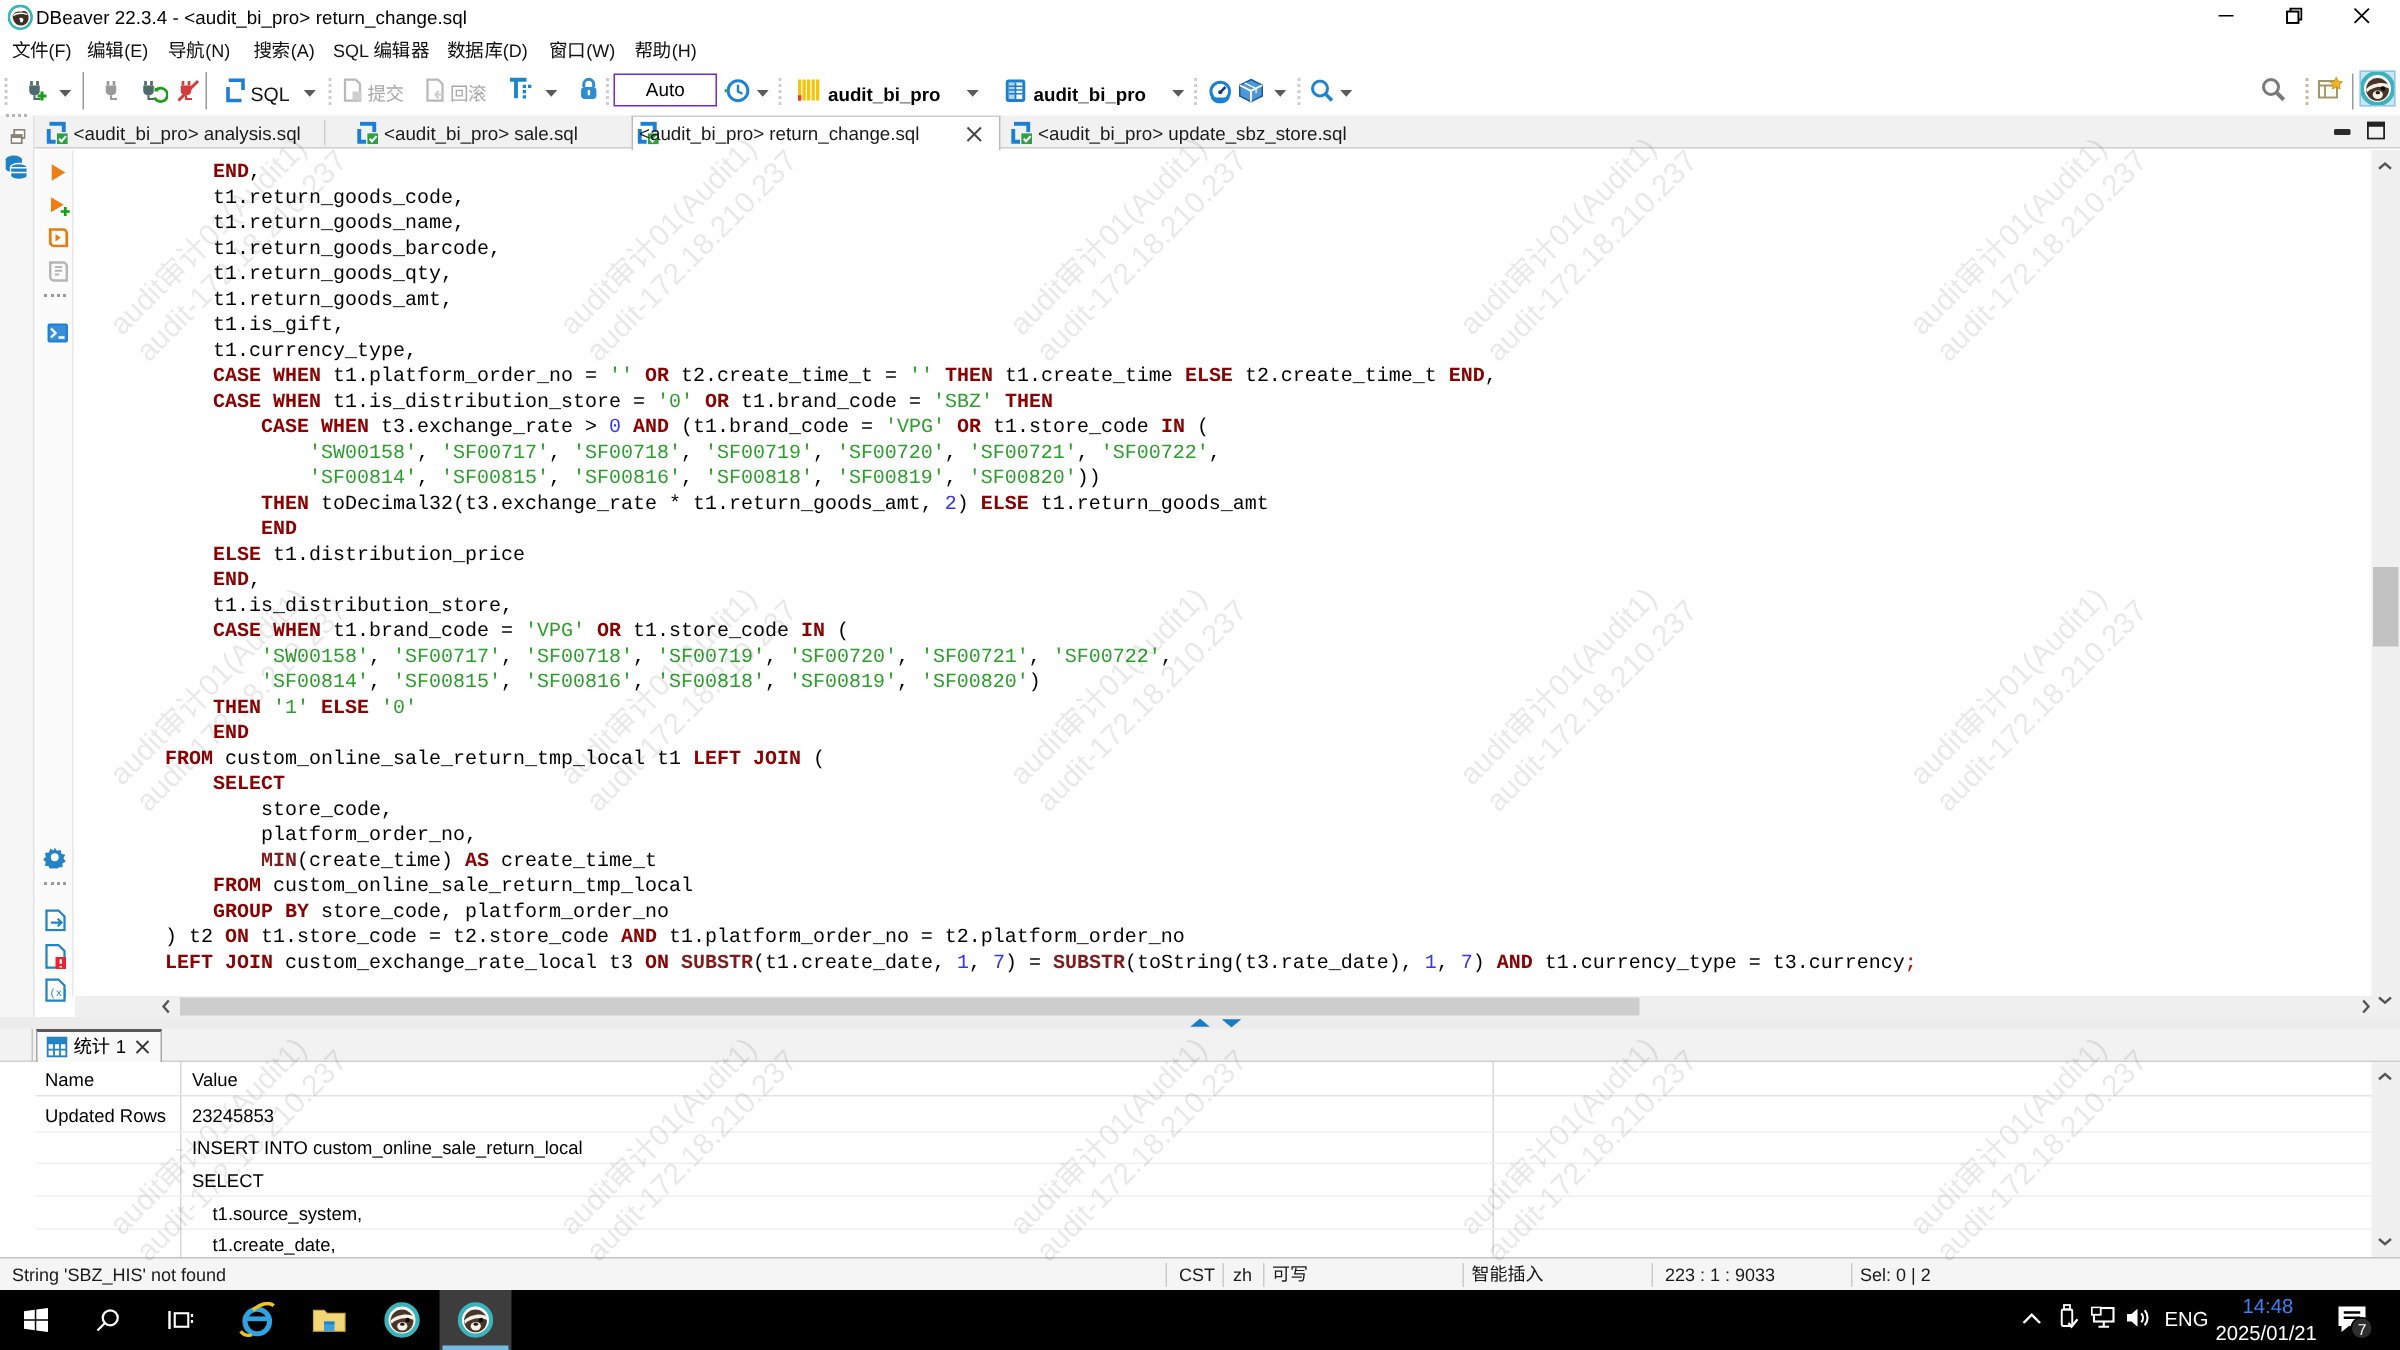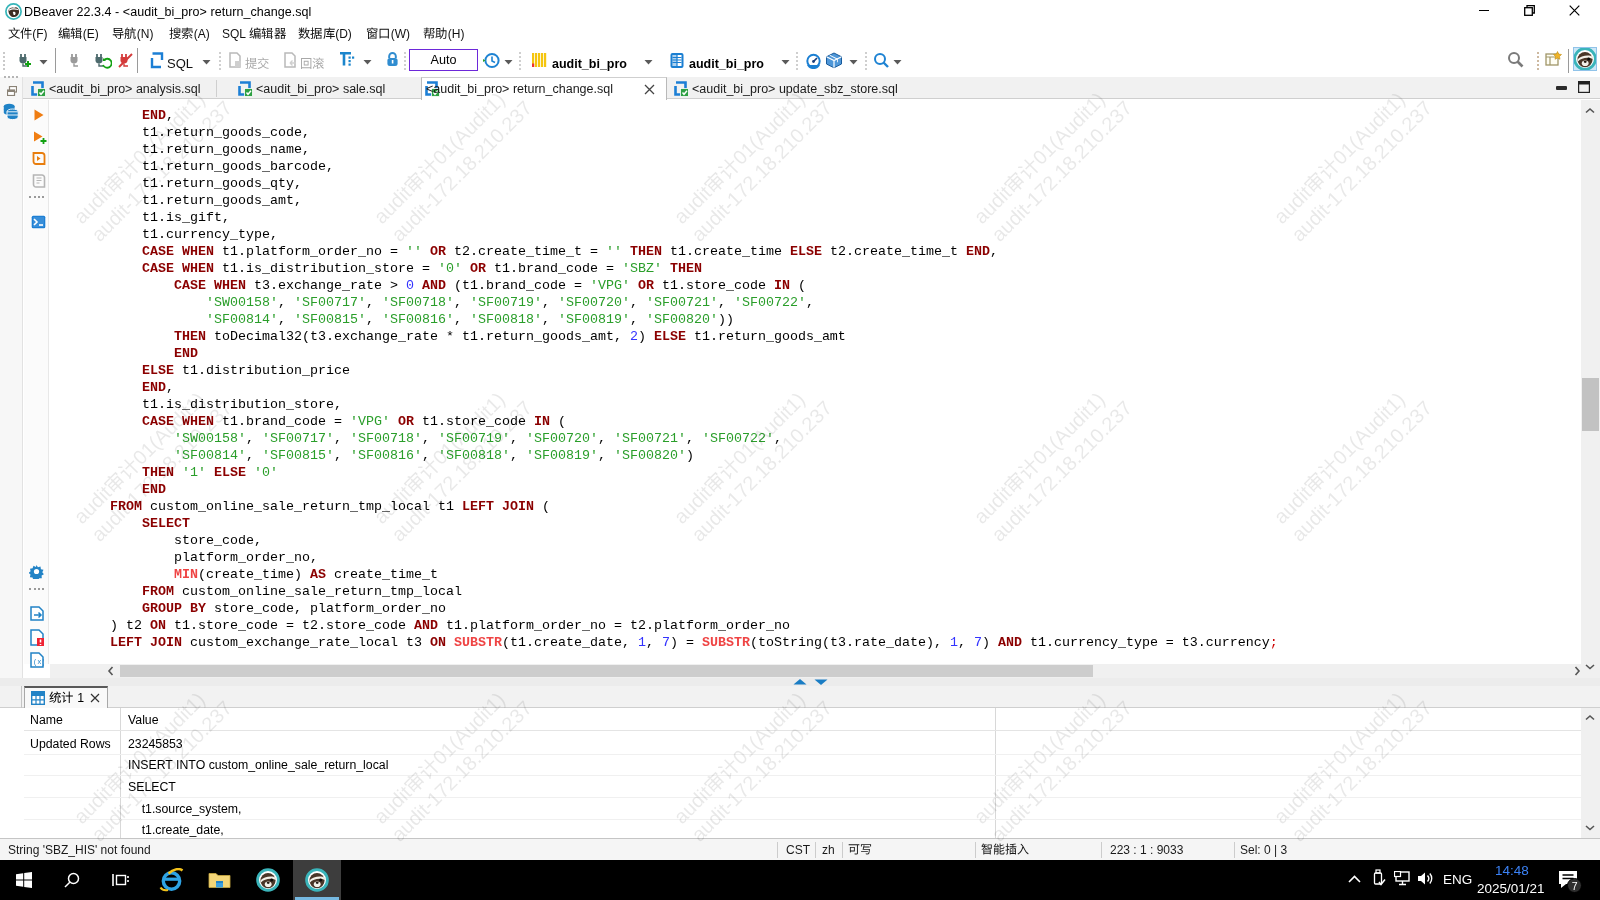--- a/index.html
+++ b/index.html
@@ -12,21 +12,21 @@
 #menubar { position:absolute; left:0; top:24px; width:1600px; height:22px; background:#fff; font-size:12px; color:#111; }
 .mi { position:absolute; top:3px; }
 #toolbar { position:absolute; left:0; top:46px; width:1600px; height:31px; background:#fff; }
 #tabrow { position:absolute; left:0; top:77px; width:1600px; height:22px; background:#f1f1f1; border-bottom:1px solid #cfcfcf; }
 #activetab { position:absolute; left:421px; top:0; width:246px; height:23px; background:#fff; border-left:1px solid #b9b9b9; border-right:1px solid #b9b9b9; border-top:1px solid #cfcfcf; }
 #lstrip { position:absolute; left:0; top:77px; width:23px; height:601px; background:#f7f7f7; border-right:1px solid #e2e2e2; }
 #vtool { position:absolute; left:24px; top:100px; width:25px; height:564px; background:#fbfbfb; border-right:1px solid #e8e8e8; }
 #gutter { position:absolute; left:72px; top:106px; font:13.33px "Liberation Mono",monospace; line-height:17px; color:#8a8a8a; text-align:right; width:24px; white-space:pre; }
 #code { position:absolute; left:110px; top:106px; font:13.33px "Liberation Mono",monospace; line-height:17px; color:#000; white-space:pre; }
 #code .w { color:#8b0000; }
-#code .f { color:#ef4444; }
+#code .f { color:#7f1d1d; }
 #code .s { color:#2a9e2a; font-style:normal; }
 #code .n { color:#3333ff; font-style:normal; }
 #code .d { color:#cc0000; font-style:normal; }
 .wm { position:absolute; width:0; height:0; z-index:50; pointer-events:none; }
 .wm > div { position:absolute; left:0; bottom:-4px; transform-origin:0 100%; transform:rotate(-45deg);
   font-size:20px; line-height:25px; color:rgba(0,0,0,0.092); white-space:nowrap; }
 #hscroll { position:absolute; left:50px; top:664px; width:1534px; height:14px; background:#f0f0f0; }
 #vscroll { position:absolute; left:1581px; top:100px; width:19px; height:578px; background:#f0f0f0; }
 #sash { position:absolute; left:0; top:678px; width:1600px; height:8px; background:#ececec; }
 #paneltabs { position:absolute; left:0; top:686px; width:1600px; height:22px; background:#f2f2f2; border-bottom:1px solid #cfcfcf; }
@@ -632,21 +632,21 @@
 <div class="stxt" style="left:981px"><svg class="k" style="width:12.00px;height:12.00px;vertical-align:-1.56px" viewBox="0 -880 1000 1000">
         <use href="#u667a"></use>
       </svg><svg class="k" style="width:12.00px;height:12.00px;vertical-align:-1.56px" viewBox="0 -880 1000 1000">
         <use href="#u80fd"></use>
       </svg><svg class="k" style="width:12.00px;height:12.00px;vertical-align:-1.56px" viewBox="0 -880 1000 1000">
         <use href="#u63d2"></use>
       </svg><svg class="k" style="width:12.00px;height:12.00px;vertical-align:-1.56px" viewBox="0 -880 1000 1000">
         <use href="#u5165"></use>
       </svg></div>
 <div class="stxt" style="left:1110px">223 : 1 : 9033</div>
-<div class="stxt" style="left:1240px">Sel: 0 | 3</div>
+<div class="stxt" style="left:1240px">Sel: 0 | 2</div>
 
 </div>
 <div id="taskbar"></div>
 <div class="abs" style="left:293px;top:860px;width:48px;height:40px;background:#3d3d3d"></div>
 <div class="abs" style="left:295px;top:897px;width:44px;height:3px;background:#76b9e1"></div>
 <div class="abs" style="left:16px;top:872px">
     <svg width="16" height="16" viewBox="0 0 16 16" style="">
       <path d="M0 2.2 L7.2 1.2 V7.5 H0 Z M8.2 1 L16 0 V7.5 H8.2 Z M0 8.5 H7.2 V14.8 L0 13.8 Z M8.2 8.5 H16 V16 L8.2 15 Z" fill="#fff"></path>
     </svg>
   </div>

